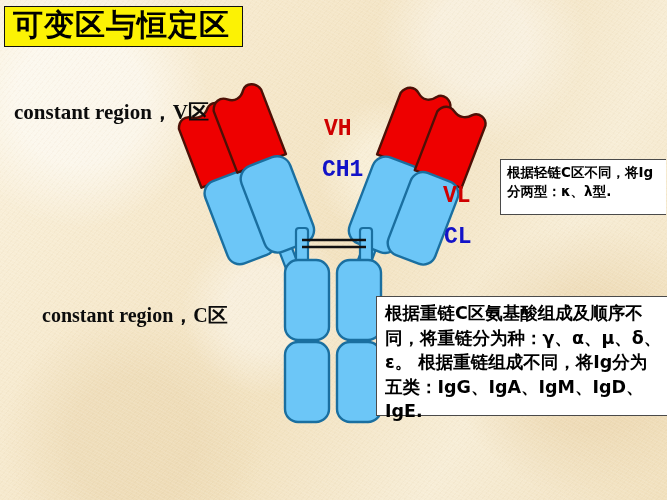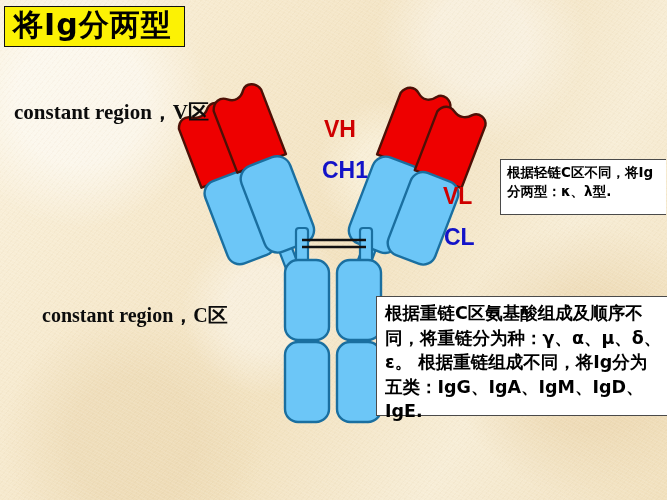--- a/index.html
+++ b/index.html
@@ -43,21 +43,21 @@
     position:absolute;
     font-family:"Liberation Serif","DejaVu Serif",serif;
     font-weight:bold;color:#0c0c0c;white-space:nowrap;
   }
   #label-variable{left:14px;top:98px;font-size:21px;}
   #label-constant{left:42px;top:302px;font-size:20px;}
 
   
   .dom-label{
     position:absolute;
-    font-family:Liberation Sans, sans-serif;
+    font-family:Liberation Mono, monospace;
     font-weight:bold;font-size:23px;white-space:nowrap;
   }
   .dom-label.red{color:#cf0000;}
   .dom-label.blue{color:#1313c8;}
   #label-vh {left:324px;top:116px;}
   #label-ch1{left:322px;top:157px;}
   #label-vl {left:443px;top:183px;}
   #label-cl {left:444px;top:224px;}
 
   
@@ -144,21 +144,21 @@
     <rect x="360" y="228" width="12" height="44" rx="3" ry="3" fill="#6cc6f7" stroke="#1a6fa0" stroke-width="2.2"></rect>
     <line x1="302" y1="240" x2="366" y2="240" stroke="#111111" stroke-width="2.6"></line>
     <line x1="302" y1="247" x2="366" y2="247" stroke="#111111" stroke-width="2.6"></line>
 
     <rect x="285" y="260" width="44" height="80" rx="13" ry="13" fill="#6cc6f7" stroke="#1a6fa0" stroke-width="2.4"></rect>
     <rect x="337" y="260" width="44" height="80" rx="13" ry="13" fill="#6cc6f7" stroke="#1a6fa0" stroke-width="2.4"></rect>
     <rect x="285" y="342" width="44" height="80" rx="13" ry="13" fill="#6cc6f7" stroke="#1a6fa0" stroke-width="2.4"></rect>
     <rect x="337" y="342" width="44" height="80" rx="13" ry="13" fill="#6cc6f7" stroke="#1a6fa0" stroke-width="2.4"></rect>
   </svg>
 
-  <div class="title-bar">将Ig分两型</div>
+  <div class="title-bar">可变区与恒定区</div>
 
   <div class="serif-label" id="label-variable">constant region，V区</div>
   <div class="serif-label" id="label-constant">constant region，C区</div>
 
   <div class="dom-label red" id="label-vh">VH</div>
   <div class="dom-label blue" id="label-ch1">CH1</div>
   <div class="dom-label red" id="label-vl">VL</div>
   <div class="dom-label blue" id="label-cl">CL</div>
 
   <div class="callout" id="callout-light">根据轻链C区不同，将Ig分两型：κ、λ型.</div>

